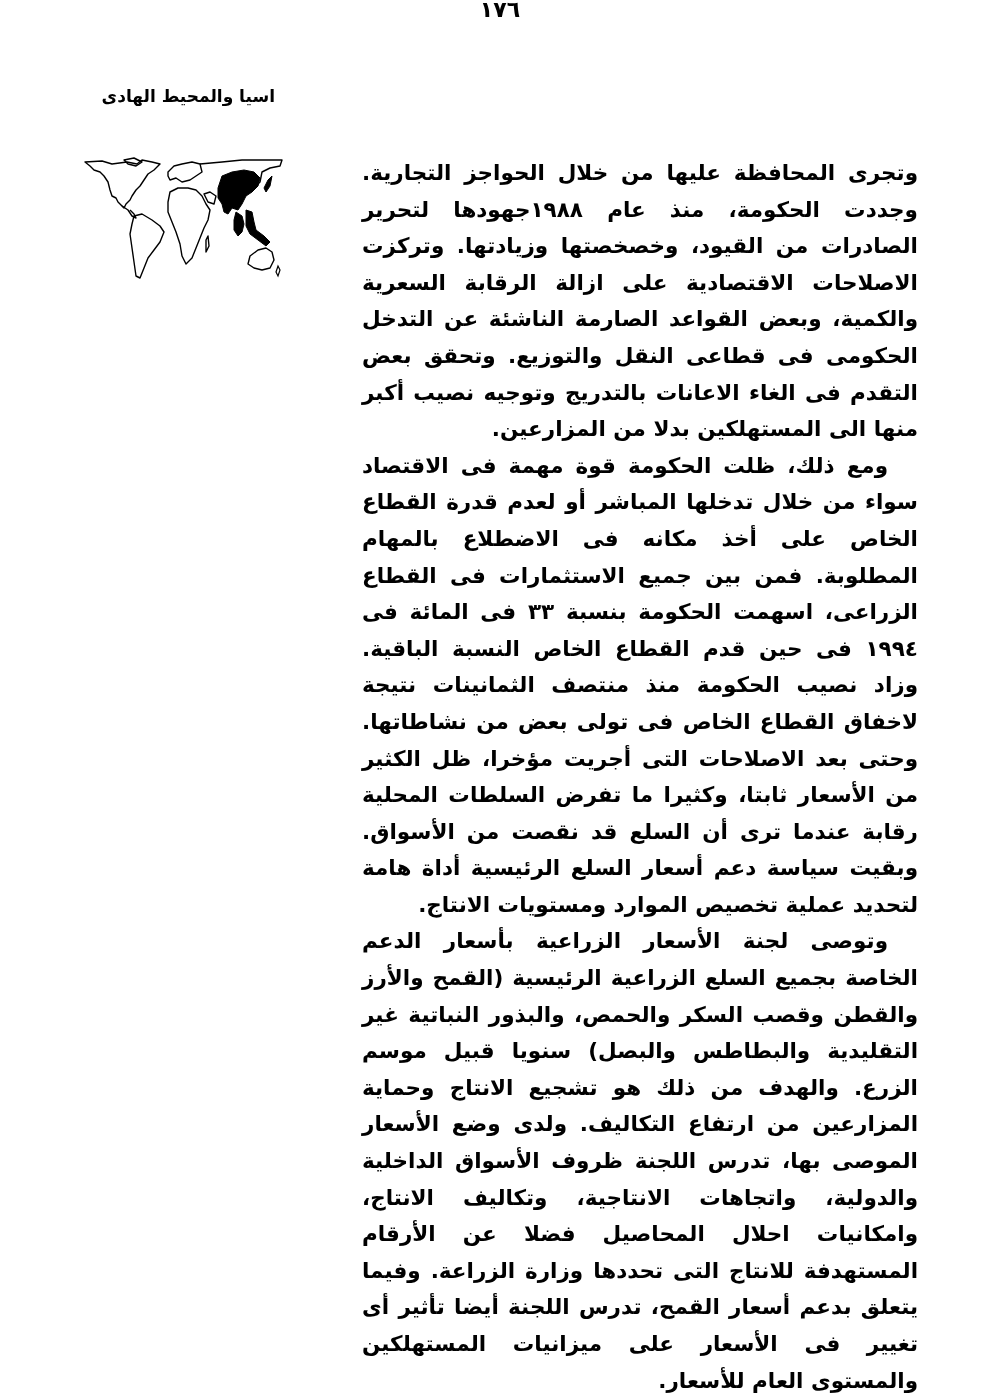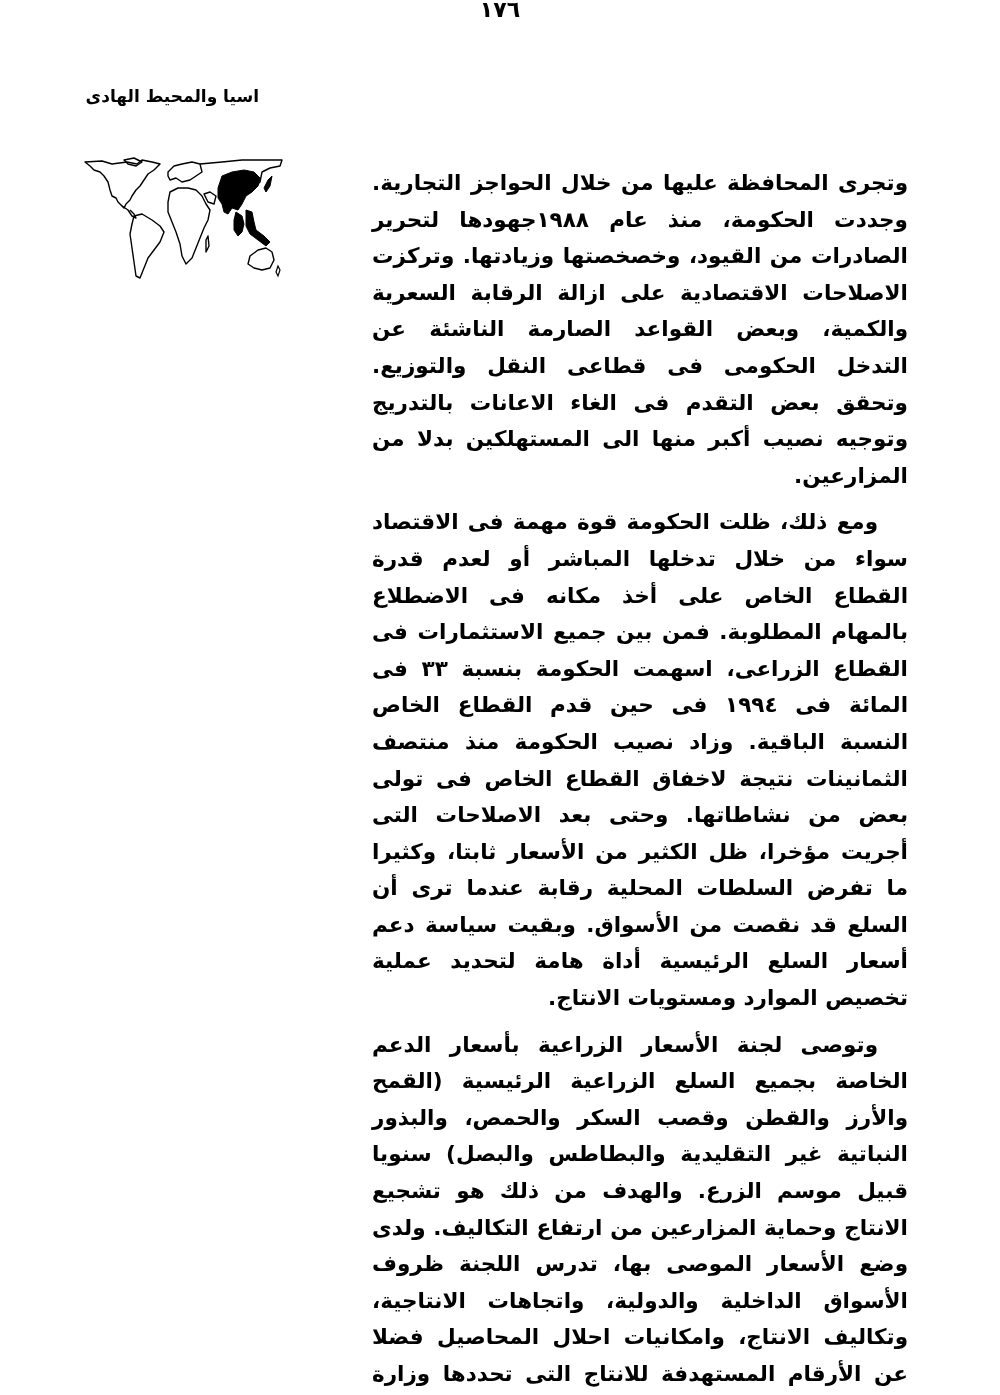--- a/index.html
+++ b/index.html
@@ -6,33 +6,33 @@
     body {
       width: 1000px; height: 1395px; position: relative; overflow: hidden;
       font-family: "DejaVu Sans", sans-serif; color: #000;
     }
     .page-number {
       position: absolute; top: 0; left: 0; width: 1000px; text-align: center;
       font-size: 22px; font-weight: bold; line-height: 24px; top: -2px;
       font-family: "DejaVu Sans", sans-serif;
     }
     .running-head {
-      position: absolute; top: 84px; left: 84px; width: 175px;
+      position: absolute; top: 84px; left: 100px; width: 175px;
       direction: rtl; text-align: right;
       font-size: 17px; font-weight: bold; line-height: 24px;
     }
     .map {
       position: absolute; left: 82px; top: 152px; width: 205px; height: 128px;
     }
     .body-text {
       position: absolute; left: 362px; top: 155px; width: 556px;
       direction: rtl; text-align: justify; text-align-last: right;
       font-size: 21.5px; line-height: 36.6px; font-weight: bold;
     }
-    .body-text p { margin: 10px; text-indent: 0; }
+    .body-text p { margin: 0; text-indent: 0; }
     .body-text p.indent { text-indent: 30px; }
   </style>
 </head>
 <body>
 
 <div class="page-number">١٧٦</div>
 
 <div class="running-head">اسيا والمحيط الهادى</div>
 
 <div class="map">

